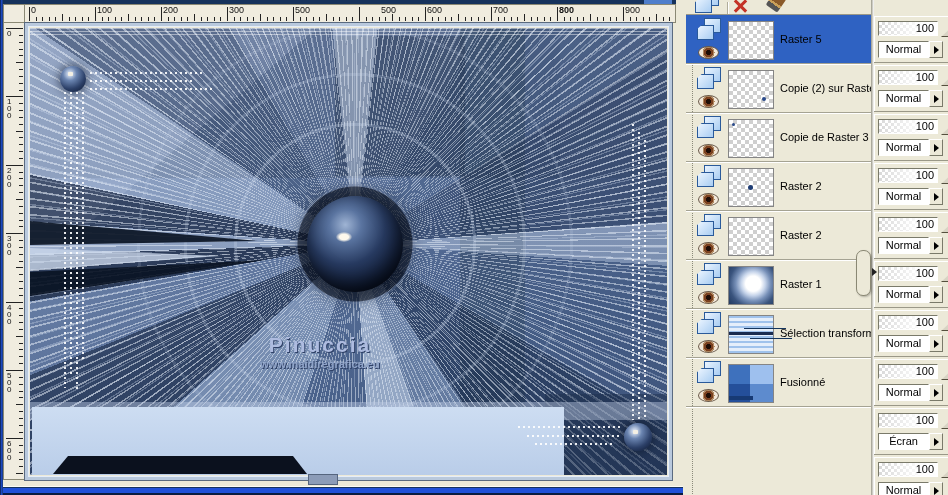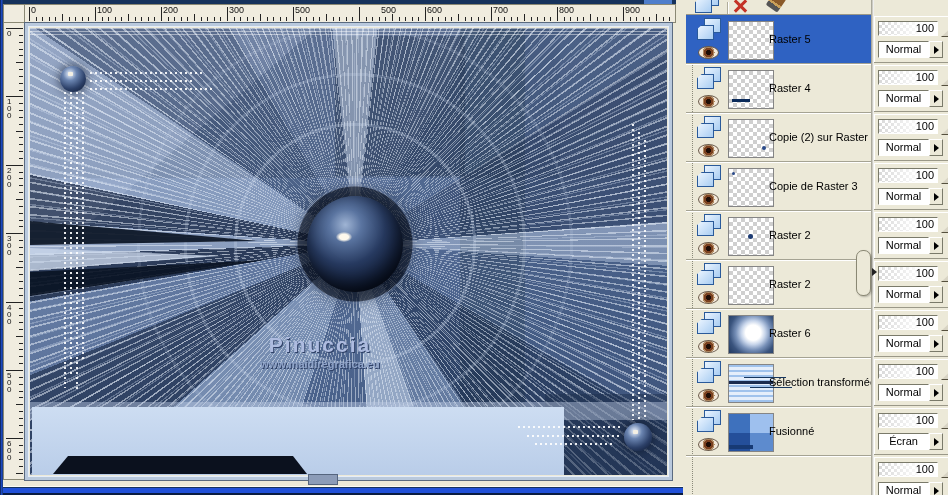--- a/index.html
+++ b/index.html
@@ -136,21 +136,21 @@
   .tm-dot-br::after{content:'';position:absolute;right:7px;bottom:7px;width:4px;height:4px;border-radius:50%;background:#2a4a8a;}
   .tm-dot-tl::after{content:'';position:absolute;left:3px;top:3px;width:3px;height:3px;border-radius:50%;background:#2a4a8a;}
   .tm-dot-center::after{content:'';position:absolute;left:19px;top:16px;width:5px;height:5px;border-radius:50%;background:#1e3c74;}
   .tm-clouds{background:radial-gradient(circle at 55% 45%,#ffffff 0 24%,#c6d4ea 38%,#7790b8 55%,#3a547e 75%,#223a60 100%);}
   .tm-stripes{background:repeating-linear-gradient(180deg,#9fc2ec 0 2px,#e4eefb 2px 5px);}
   .tm-stripes::after{content:'';position:absolute;left:0;right:0;top:16px;height:3px;background:#1a2c50;
      box-shadow:14px -5px 0 -1px #16365e,20px 5px 0 -1px #16365e;}
   .tm-diag{background:repeating-linear-gradient(135deg,rgba(120,160,215,.95) 0 5px,rgba(190,215,245,.55) 5px 9px,rgba(120,160,215,0) 9px 16px);}
   .tm-gradient{background:conic-gradient(from 0deg at 48% 52%,#9ec0ee 0 90deg,#5d8bce 90deg 180deg,#244f9a 180deg 270deg,#3e71bd 270deg 360deg);}
   .tm-gradient::after{content:'';position:absolute;left:0;bottom:2px;width:55%;height:4px;background:#173a74;}
-  .layer-name{position:absolute;left:83px;top:0;bottom:0;display:flex;align-items:center;
+  .layer-name{position:absolute;left:94px;top:0;bottom:0;display:flex;align-items:center;
      font-size:11px;color:#000;white-space:nowrap;}
 
   .list-edge{position:absolute;left:188px;top:0;width:3px;height:495px;
      background:linear-gradient(90deg,#9a9888,#fff);}
 
   #blend-col{position:absolute;left:191px;top:14px;width:74px;height:481px;overflow:hidden;}
   .blend-block{position:absolute;left:0;width:74px;height:45px;background:#ece9d8;
      border-top:1px solid #fff;border-left:1px solid #fff;box-shadow:0 1px 0 #9a9888;}
   .opacity-field{position:absolute;left:3px;top:4px;width:60px;height:15px;box-sizing:border-box;
      border:1px solid;border-color:#7a7a6a #fff #fff #7a7a6a;
@@ -266,21 +266,21 @@
         <span class="tick-t minor" style="left: 472.6px;"></span>
         <span class="tick-t minor" style="left: 479.2px;"></span>
         <span class="tick-t minor" style="left: 485.8px;"></span>
         <span class="tick-t minor" style="left: 492.4px;"></span>
         <span class="tick-t mid" style="left: 499px;"></span>
         <span class="tick-t minor" style="left: 505.6px;"></span>
         <span class="tick-t minor" style="left: 512.2px;"></span>
         <span class="tick-t minor" style="left: 518.8px;"></span>
         <span class="tick-t minor" style="left: 525.4px;"></span>
         <span class="tick-t major" style="left: 532px;"></span>
-        <span class="tlabel" style="left: 534px;">800</span>
+        <span class="tlabel" style="left: 534px; font-weight: bold;">800</span>
         <span class="tick-t minor" style="left: 538.6px;"></span>
         <span class="tick-t minor" style="left: 545.2px;"></span>
         <span class="tick-t minor" style="left: 551.8px;"></span>
         <span class="tick-t minor" style="left: 558.4px;"></span>
         <span class="tick-t mid" style="left: 565px;"></span>
         <span class="tick-t minor" style="left: 571.6px;"></span>
         <span class="tick-t minor" style="left: 578.2px;"></span>
         <span class="tick-t minor" style="left: 584.8px;"></span>
         <span class="tick-t minor" style="left: 591.4px;"></span>
         <span class="tick-t major" style="left: 598px;"></span>
@@ -443,90 +443,79 @@
             <i class="pg-back"></i>
             <i class="pg-front"></i>
           </span>
     <span class="eye-icon"></span>
     <span class="thumb">
             <span class="thumb-mark tm-empty"></span>
           </span>
     <span class="layer-name">Raster 5</span>
   </div>
 
+
   <div class="layer-row">
     <span class="pages-icon">
             <i class="pg-back"></i>
             <i class="pg-front"></i>
           </span>
     <span class="eye-icon"></span>
     <span class="thumb">
-            <span class="thumb-mark tm-dash"></span>
-          </span>
-    <span class="layer-name">Raster 4</span>
+            <span class="thumb-mark tm-dot-br"></span>
+          </span>
+    <span class="layer-name">Copie (2) sur Raster 3</span>
   </div>
 
   <div class="layer-row">
     <span class="pages-icon">
             <i class="pg-back"></i>
             <i class="pg-front"></i>
           </span>
     <span class="eye-icon"></span>
     <span class="thumb">
-            <span class="thumb-mark tm-dot-br"></span>
-          </span>
-    <span class="layer-name">Copie (2) sur Raster 3</span>
+            <span class="thumb-mark tm-dot-tl"></span>
+          </span>
+    <span class="layer-name">Copie de Raster 3</span>
   </div>
 
   <div class="layer-row">
     <span class="pages-icon">
             <i class="pg-back"></i>
             <i class="pg-front"></i>
           </span>
     <span class="eye-icon"></span>
     <span class="thumb">
-            <span class="thumb-mark tm-dot-tl"></span>
-          </span>
-    <span class="layer-name">Copie de Raster 3</span>
+            <span class="thumb-mark tm-dot-center"></span>
+          </span>
+    <span class="layer-name">Raster 2</span>
   </div>
 
   <div class="layer-row">
     <span class="pages-icon">
             <i class="pg-back"></i>
             <i class="pg-front"></i>
           </span>
     <span class="eye-icon"></span>
     <span class="thumb">
-            <span class="thumb-mark tm-dot-center"></span>
+            <span class="thumb-mark tm-empty"></span>
           </span>
     <span class="layer-name">Raster 2</span>
   </div>
 
   <div class="layer-row">
     <span class="pages-icon">
             <i class="pg-back"></i>
             <i class="pg-front"></i>
           </span>
     <span class="eye-icon"></span>
     <span class="thumb">
-            <span class="thumb-mark tm-empty"></span>
-          </span>
-    <span class="layer-name">Raster 2</span>
-  </div>
-
-  <div class="layer-row">
-    <span class="pages-icon">
-            <i class="pg-back"></i>
-            <i class="pg-front"></i>
-          </span>
-    <span class="eye-icon"></span>
-    <span class="thumb">
             <span class="thumb-mark tm-clouds"></span>
           </span>
-    <span class="layer-name">Raster 6</span>
+    <span class="layer-name">Raster 1</span>
   </div>
 
   <div class="layer-row">
     <span class="pages-icon">
             <i class="pg-back"></i>
             <i class="pg-front"></i>
           </span>
     <span class="eye-icon"></span>
     <span class="thumb">
             <span class="thumb-mark tm-stripes"></span>

